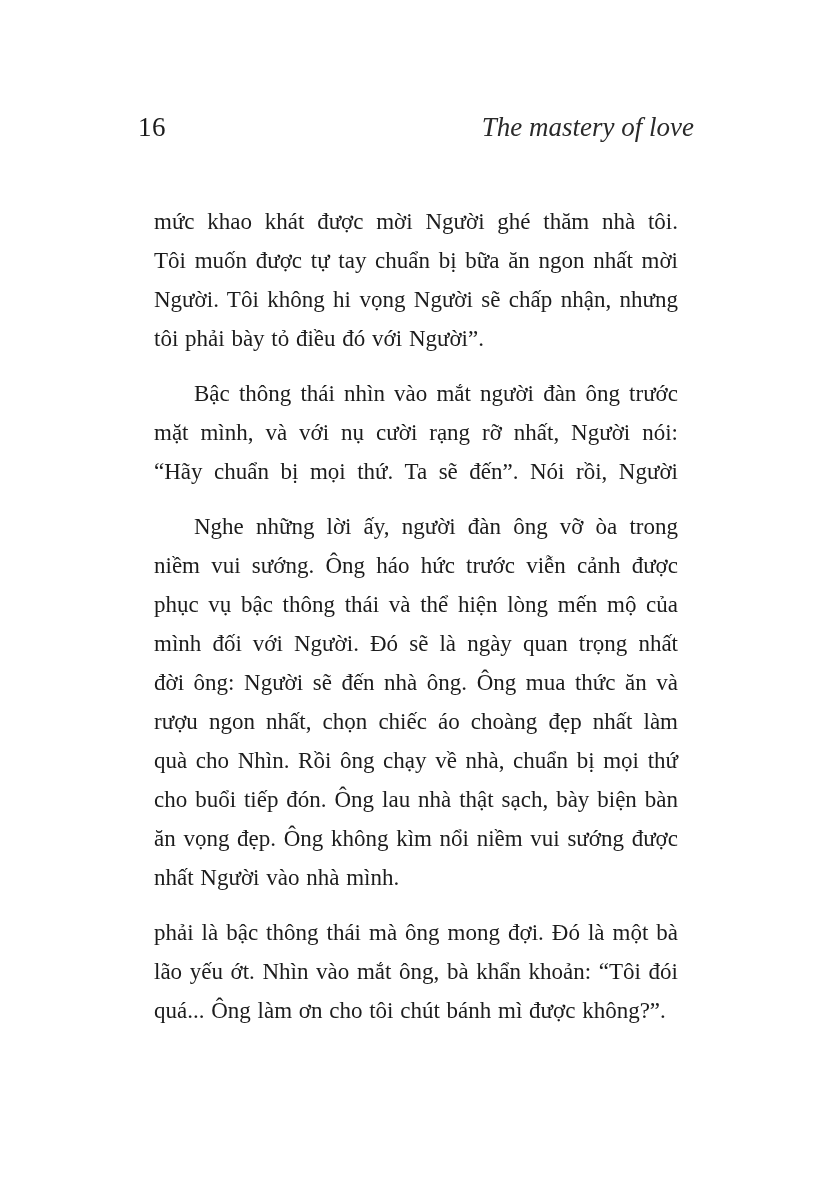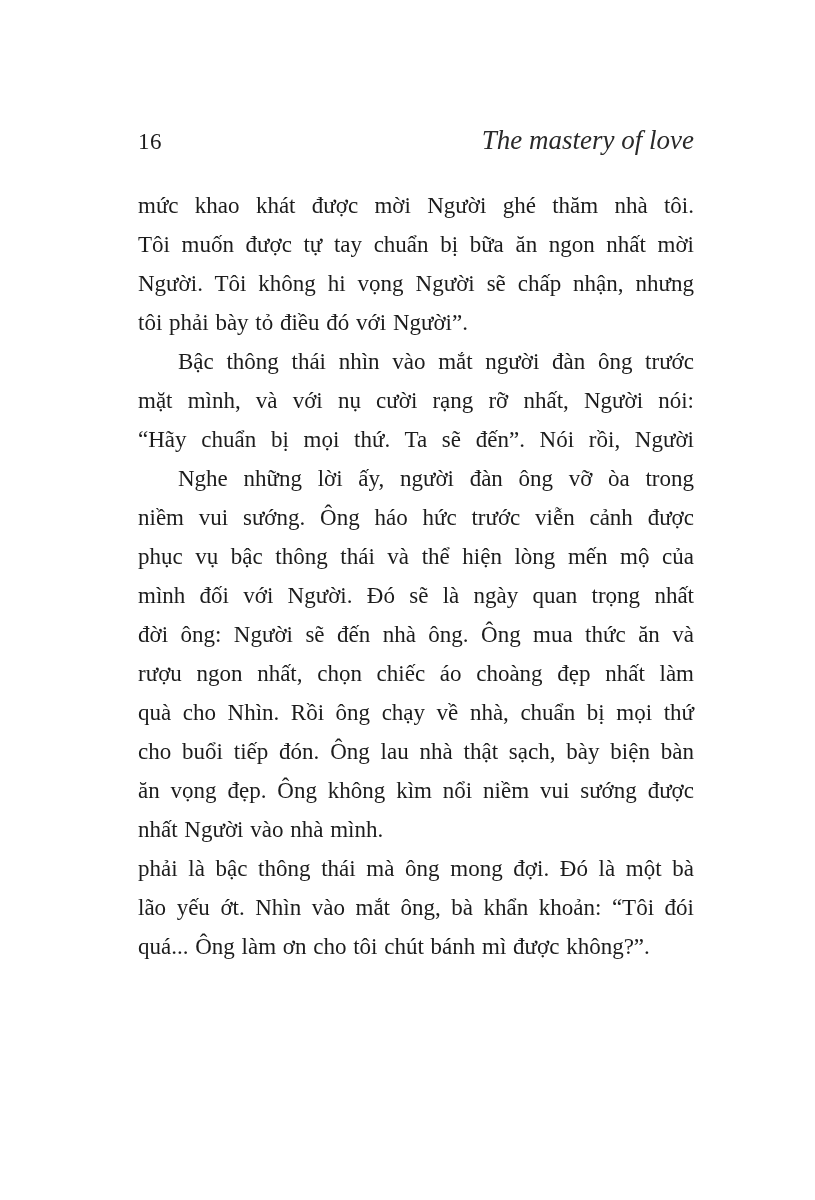--- a/index.html
+++ b/index.html
@@ -20,39 +20,38 @@
   .running-header {
     position: absolute;
     top: 112px;
     left: 138px;
     width: 556px;
     display: flex;
     justify-content: space-between;
     align-items: baseline;
   }
   .page-number {
-    font-size: 23px;
+    font-size: 27px;
     font-style: normal;
     letter-spacing: 0.5px;
-    margin-top: 17px;
   }
   .running-title {
     font-size: 27px;
     font-style: italic;
     color: #2a2a2a;
     font-family: Liberation Serif, serif;
   }
   .body-text {
     position: absolute;
     top: 186px;
     left: 138px;
     width: 556px;
   }
   .paragraph {
-    margin: 0;
+    margin: 16px;
   }
   .line {
     font-size: 23px;
     line-height: 39px;
     white-space: normal;
     text-align: justify;
     text-align-last: justify;
     word-spacing: 1px;
   }
   .line.indent {

